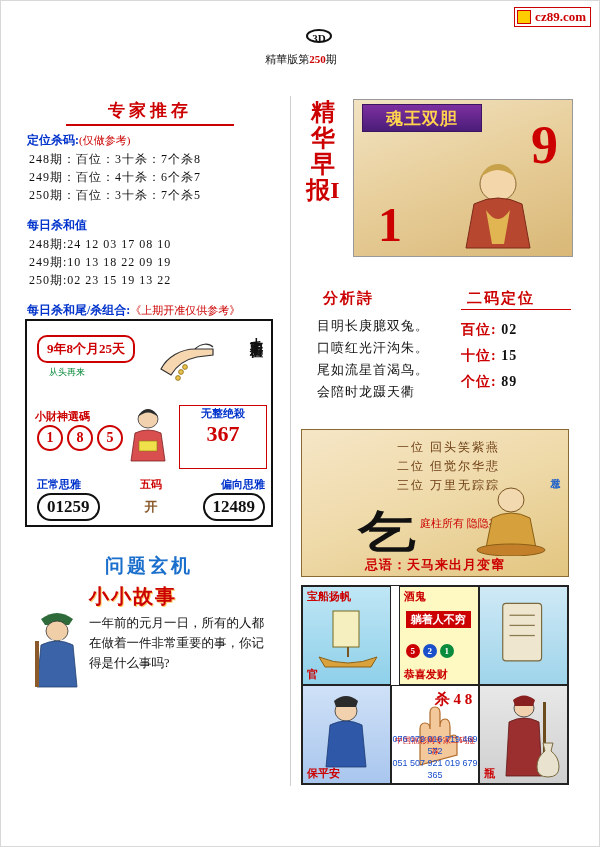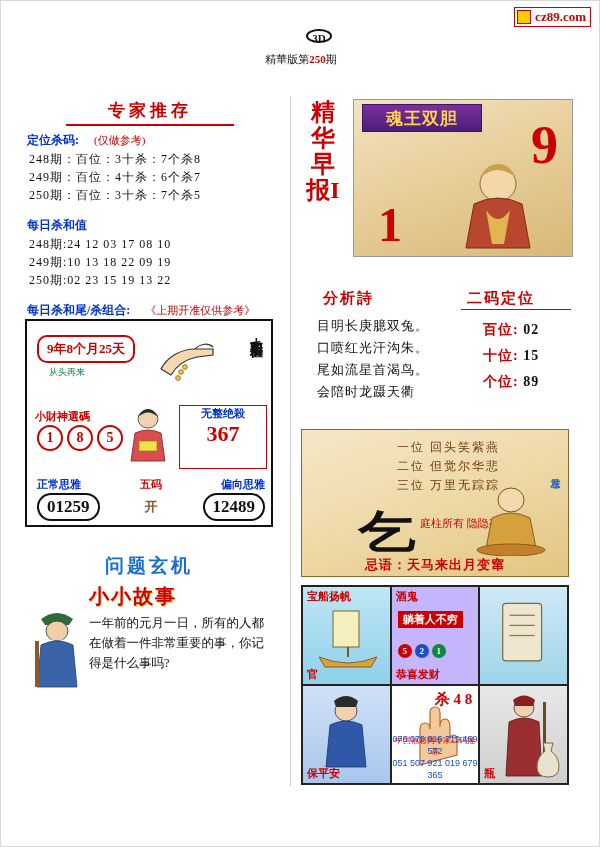--- a/index.html
+++ b/index.html
@@ -74,21 +74,21 @@
     letter-spacing:4px;
     font-family:"Liberation Serif", serif;
   }
   .zj-underline {
     width:168px; height:2px; background:#cc0000; margin:2px auto 6px auto;
   }
   .sec-label {
     font-size:12px; color:#0033cc; font-weight:bold; margin:4px 0 2px 2px;
     font-family:"Liberation Serif", serif;
   }
-  .sec-label .small { color:#cc0000; font-weight:normal; font-size:11px;margin-left:15px; }
+  .sec-label .small { color:#cc0000; font-weight:normal; font-size:11px; }
   .row-line {
     font-size:12px; color:#111; margin:1px 0 1px 4px; letter-spacing:1px;
     font-family:"Liberation Serif", serif;
   }
   .gap { height:8px; }
 
   
   .imgbox1 {
     position:absolute; left:24px; top:318px; width:248px; height:208px;
     border:2px solid #111;
@@ -233,21 +233,21 @@
   }
   .em-title {
     position:absolute; left:166px; top:0;
     font-size:15px; font-weight:bold; color:#cc0000;
     letter-spacing:2px;
     font-family:"Liberation Serif", serif;
   }
   .em-underline {
     position:absolute; left:160px; top:20px; width:110px; height:1px; background:#cc0000;
   }
-  .em-rows { position:absolute; left:160px; top:28px;margin-left:22px; }
+  .em-rows { position:absolute; left:160px; top:28px; }
   .em-rows div {
     font-size:14px; color:#111; line-height:26px; letter-spacing:1px;
     font-family:"Liberation Serif", serif;
   }
   .em-rows .k { color:#cc0000; font-weight:bold; }
   .em-rows .v { color:#111; font-weight:bold; }
 
   
   .rimg2 {
     position:relative; margin-top:4px;
@@ -289,21 +289,21 @@
   
   .rimg3 {
     position:relative; margin-top:8px; width:268px; height:200px;
     border:1px solid #222; background:#fff;
     display:grid;
     grid-template-columns:1fr 1fr 1fr;
     grid-template-rows:1fr 1fr;
   }
   .cell { border:1px solid #222; position:relative; overflow:hidden; }
   .c1 { background:linear-gradient(#bfe6f5,#8fd0ea); }
-  .c2 { background:#c4b5fd; }
+  .c2 { background:#fef9c3;margin-left:8px; }
   .c3 { background:linear-gradient(#cfe9f6,#9fd4ea); }
   .c4 { background:linear-gradient(#cfe1f7,#a9c6ee); }
   .c5 { background:#ffffff; }
   .c6 { background:linear-gradient(#e8e8e8,#cfcfcf); }
   .boat { position:absolute; left:8px; top:18px; width:74px; height:74px; }
   .cell-label-top {
     position:absolute; left:4px; top:2px; font-size:11px; color:#cc0000; font-weight:bold;
     font-family:"Liberation Serif", serif;
     text-align:center;
   }

